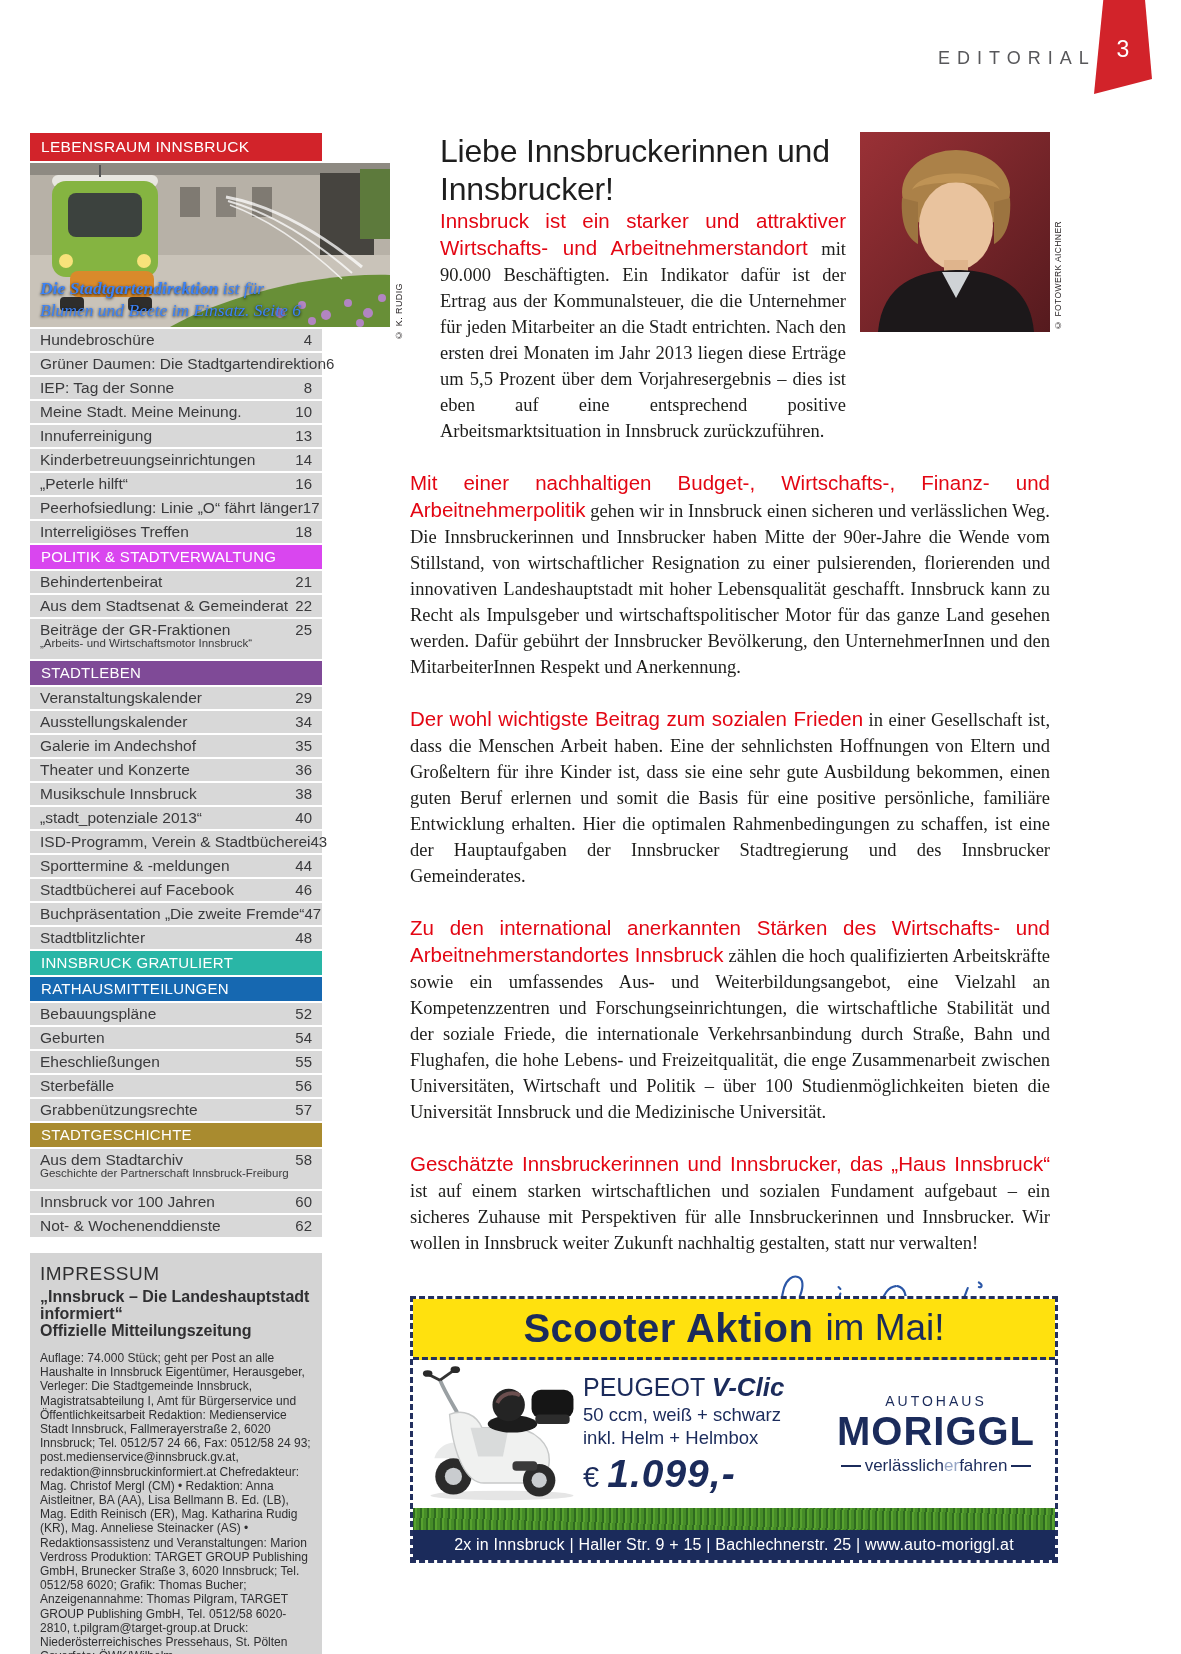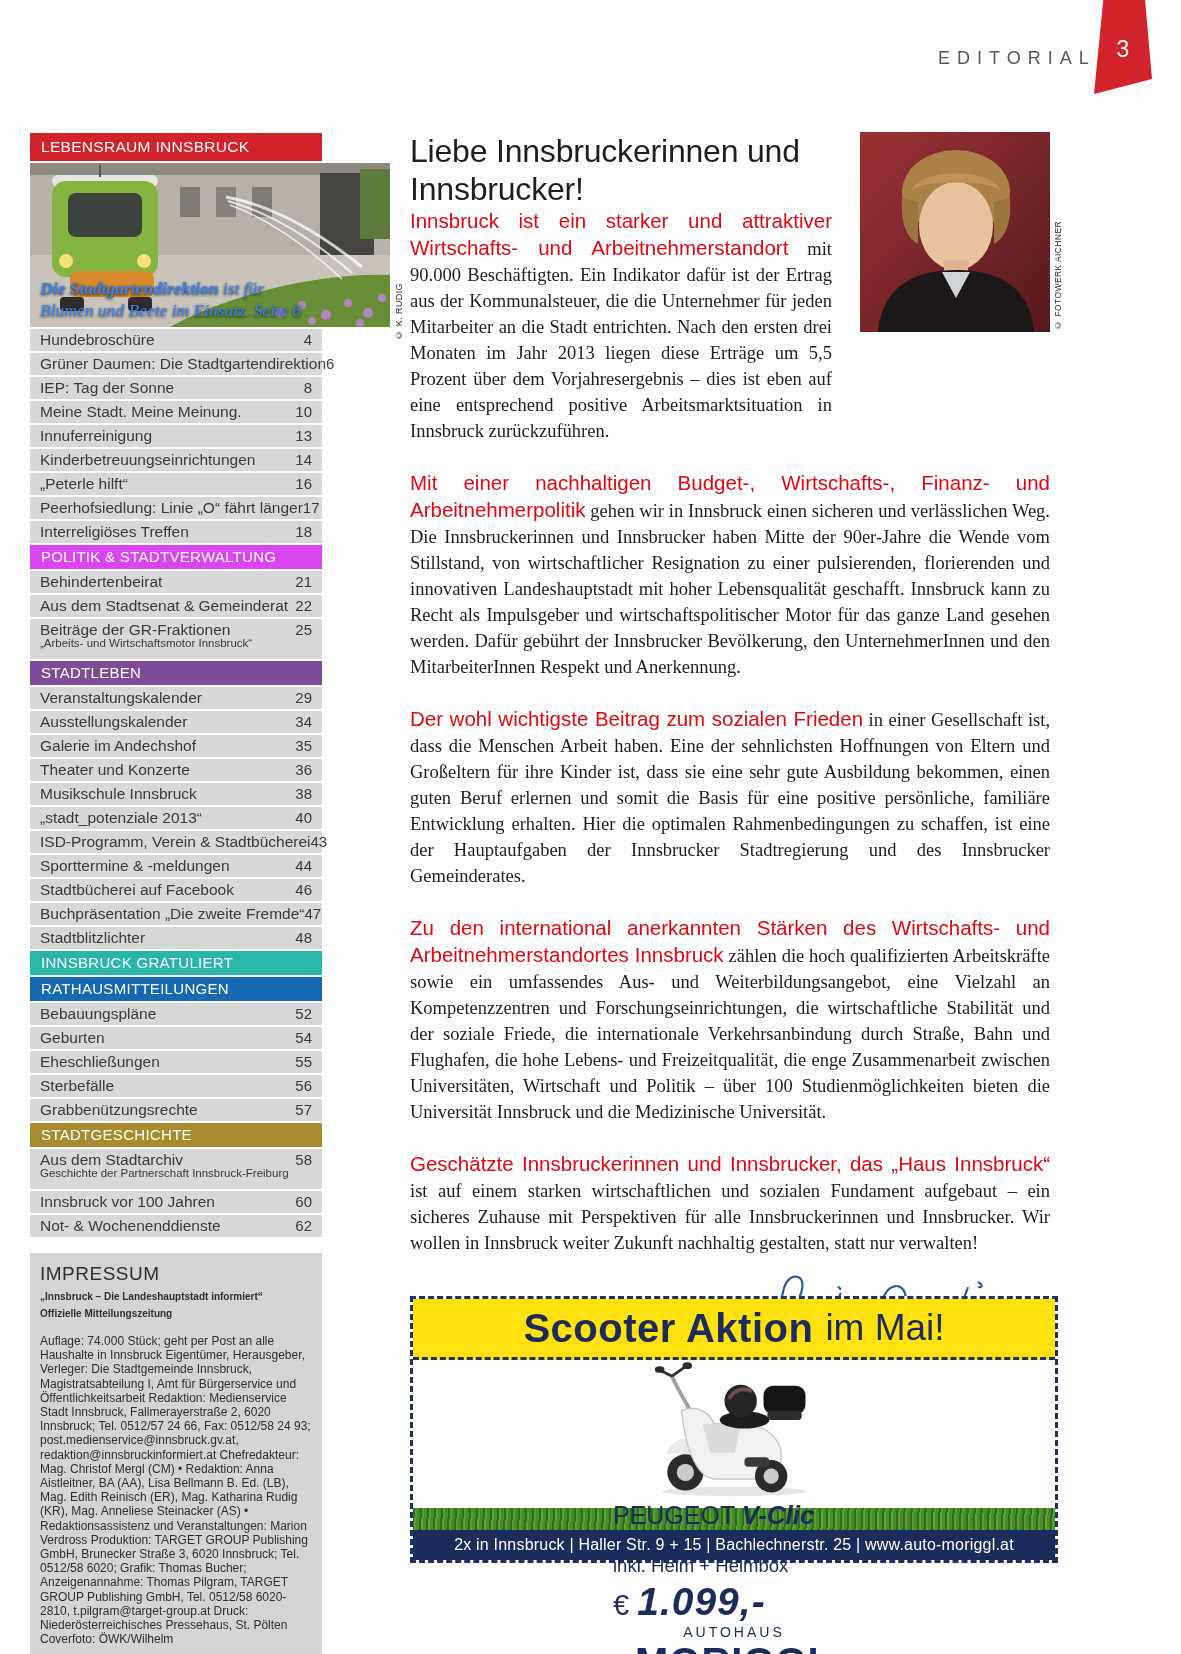--- a/index.html
+++ b/index.html
@@ -27,32 +27,32 @@
   .toc-row { display:flex; justify-content:space-between; align-items:flex-start;
           background:#d8d8d8; margin-bottom:2px; height:22px; padding:0 10px;
           font-size:15.5px; color:#3a3a3c; line-height:22px; }
   .toc-row.has-sub { height:40px; }
   .toc-label { white-space:nowrap; }
   .toc-sub { font-size:11.5px; line-height:13px; margin-top:-4px; color:#3a3a3c; }
   .toc-page { font-size:15px; }
 
   .impressum { margin-top:16px; background:#d4d4d4; padding:10px 10px 12px; color:#2f2f31; }
   .imp-title { font-size:19px; letter-spacing:.5px; margin-bottom:3px; }
-  .imp-bold { font-size:10px; font-weight:700; line-height:17px; }
+  .imp-bold { font-size:16px; font-weight:700; line-height:17px; }
   .imp-body { margin-top:12px; font-size:12px; line-height:14.2px; }
 
   
   .k-credit { position:absolute; left:394px; top:283px; font-size:9px; color:#231f20;
           writing-mode:vertical-rl; transform:rotate(180deg); letter-spacing:.4px; }
   .photo-credit { position:absolute; right:-13px; bottom:2px; font-size:8.5px; color:#231f20;
           writing-mode:vertical-rl; transform:rotate(180deg); letter-spacing:.4px; }
 
   
   .main { position:absolute; left:410px; top:132px; width:640px; }
-  .main-top { display:flex; gap:28px; }
+  .main-top { display:flex; gap:14px;margin-left:30px; }
   .head-col { width:436px; }
   h1.title { font-size:32px; line-height:38px; font-weight:400; color:#1e1e1e;
           margin:0; letter-spacing:-0.2px; }
   .portrait { position:relative; width:190px; height:200px; flex-shrink:0; }
   .portrait svg { display:block; }
 
   p.para { font-family:"Liberation Serif", serif; font-size:18.5px; line-height:26px;
           color:#1d1d1b; text-align:justify; margin:0 0 26px; }
   .para .lead { font-family:"Liberation Sans", sans-serif; color:#e30613; font-size:20.5px; }
   .para1 { margin-top:22px; }
@@ -64,21 +64,21 @@
           line-height:25px; color:#1d1d1b; }
   .signature { display:block; margin:-18px 0 2px auto; }
 
   
   .ad { position:absolute; left:410px; top:1296px; width:648px; box-sizing:border-box;
           border:3px dashed #23305f; background:#fff; }
   .ad-banner { background:#ffe10e; border-bottom:3px dashed #23305f; height:58px;
           display:flex; align-items:center; justify-content:center; color:#1b2b5b; }
   .ad-banner .b1 { font-weight:800; font-size:40px; letter-spacing:.5px; }
   .ad-banner .b2 { font-weight:400; font-size:37px; margin-left:12px; }
-  .ad-mid { display:flex; align-items:center; height:148px; padding:0 8px;flex-direction:column; }
+  .ad-mid { display:flex; align-items:center; height:148px; padding:0 8px; }
   .scooter { width:162px; height:140px; flex-shrink:0; }
   .prod { width:242px; color:#1b2b5b; }
   .prod-name { font-size:25px; }
   .prod-name b { font-style:italic; font-weight:800; font-size:26px; }
   .prod-line { font-size:18.5px; font-weight:500; line-height:23px; }
   .price { font-size:29px; margin-top:3px; }
   .price b { font-size:39px; font-style:italic; letter-spacing:1px; }
   .dealer { flex:1; text-align:center; color:#1b2b5b; }
   .dealer-top { font-size:14px; letter-spacing:3px; font-weight:500; }
   .dealer-name { font-size:40px; font-weight:800; letter-spacing:1px; line-height:44px; }

